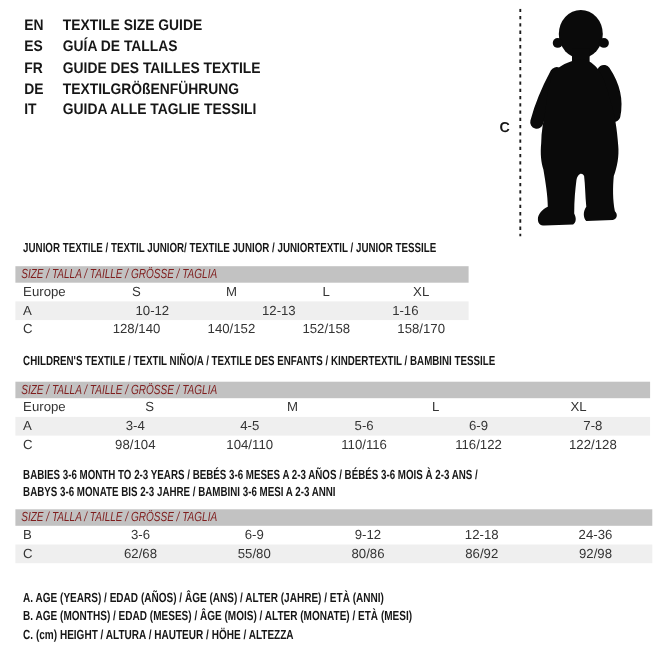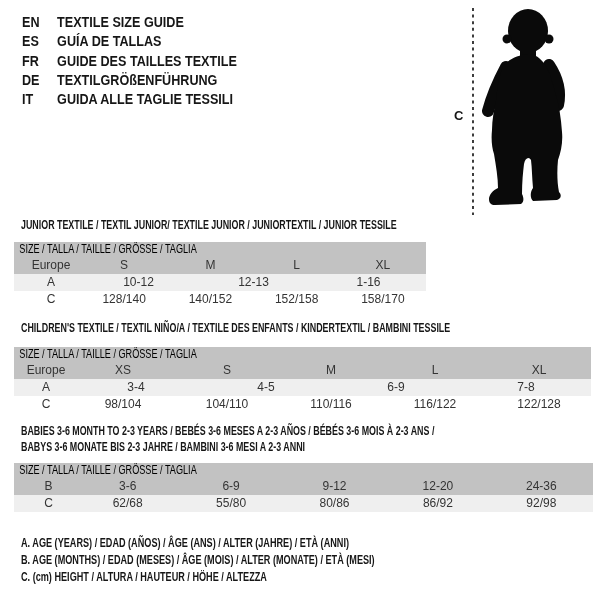--- a/index.html
+++ b/index.html
@@ -22,26 +22,26 @@
   .lang-code{width:39px;}
 
   
   #height-line{left:470px;top:8px;}
   #height-label{left:454px;top:108px;font-size:13px;font-weight:bold;color:#161616;}
   #baby{left:477px;top:4px;}
 
   
   .section{left:14px;position:absolute;}
   .t-title{position:absolute;left:7px;top:0;font-size:12px;font-weight:bold;color:#161616;line-height:16px;}
-  .t-bar{position:absolute;left:0;right:0;height:32px;background:#c2c2c2;line-height:15px;font-size:12px;color:#000000;}
+  .t-bar{position:absolute;left:0;right:0;height:15px;background:#c2c2c2;line-height:15px;font-size:12px;color:#7f1d1d;font-style:italic;}
   .t-bar-text{display:inline-block;padding-left:7px;}
   .t-rows{position:absolute;left:0;right:0;}
   .trow{display:flex;height:17px;line-height:17px;font-size:12px;color:#343434;}
   .trow.alt{background:#efefef;}
-  .tc0{padding-left:7px;text-align:center;}
+  .tc0{padding-left:7px;text-align:left;}
   .tc{flex:1;text-align:center;}
   #section-junior{top:217px;width:412px;}
   #section-junior .t-bar{top:25px;}
   #section-junior .t-rows{top:40px;}
   #section-junior .tc0{width:60px;}
   #section-children{top:320px;width:577px;}
   #section-children .t-bar{top:27px;}
   #section-children .t-rows{top:42px;}
   #section-children .tc0{width:50px;}
   #section-babies{top:423px;width:579px;}
@@ -148,30 +148,30 @@
 </div>
 
 <div id="section-children" class="section">
   <div class="t-title cx74">CHILDREN'S TEXTILE / TEXTIL NIÑO/A / TEXTILE DES ENFANTS / KINDERTEXTIL / BAMBINI TESSILE</div>
   <div class="t-bar">
     <span class="t-bar-text cx76">SIZE / TALLA / TAILLE / GRÖSSE / TAGLIA</span>
   </div>
   <div class="t-rows">
       <div class="trow">
         <div class="tc0">Europe</div>
-        <div class="tc">XS</div>
         <div class="tc">S</div>
         <div class="tc">M</div>
         <div class="tc">L</div>
         <div class="tc">XL</div>
       </div>
       <div class="trow alt">
         <div class="tc0">A</div>
         <div class="tc">3-4</div>
         <div class="tc">4-5</div>
+        <div class="tc">5-6</div>
         <div class="tc">6-9</div>
         <div class="tc">7-8</div>
       </div>
       <div class="trow">
         <div class="tc0">C</div>
         <div class="tc">98/104</div>
         <div class="tc">104/110</div>
         <div class="tc">110/116</div>
         <div class="tc">116/122</div>
         <div class="tc">122/128</div>
@@ -184,21 +184,21 @@
   <div class="t-title cx74" style="top:16px;">BABYS 3-6 MONATE BIS 2-3 JAHRE / BAMBINI 3-6 MESI A 2-3 ANNI</div>
   <div class="t-bar">
     <span class="t-bar-text cx76">SIZE / TALLA / TAILLE / GRÖSSE / TAGLIA</span>
   </div>
   <div class="t-rows">
       <div class="trow">
         <div class="tc0">B</div>
         <div class="tc">3-6</div>
         <div class="tc">6-9</div>
         <div class="tc">9-12</div>
-        <div class="tc">12-20</div>
+        <div class="tc">12-18</div>
         <div class="tc">24-36</div>
       </div>
       <div class="trow alt">
         <div class="tc0">C</div>
         <div class="tc">62/68</div>
         <div class="tc">55/80</div>
         <div class="tc">80/86</div>
         <div class="tc">86/92</div>
         <div class="tc">92/98</div>
       </div>

